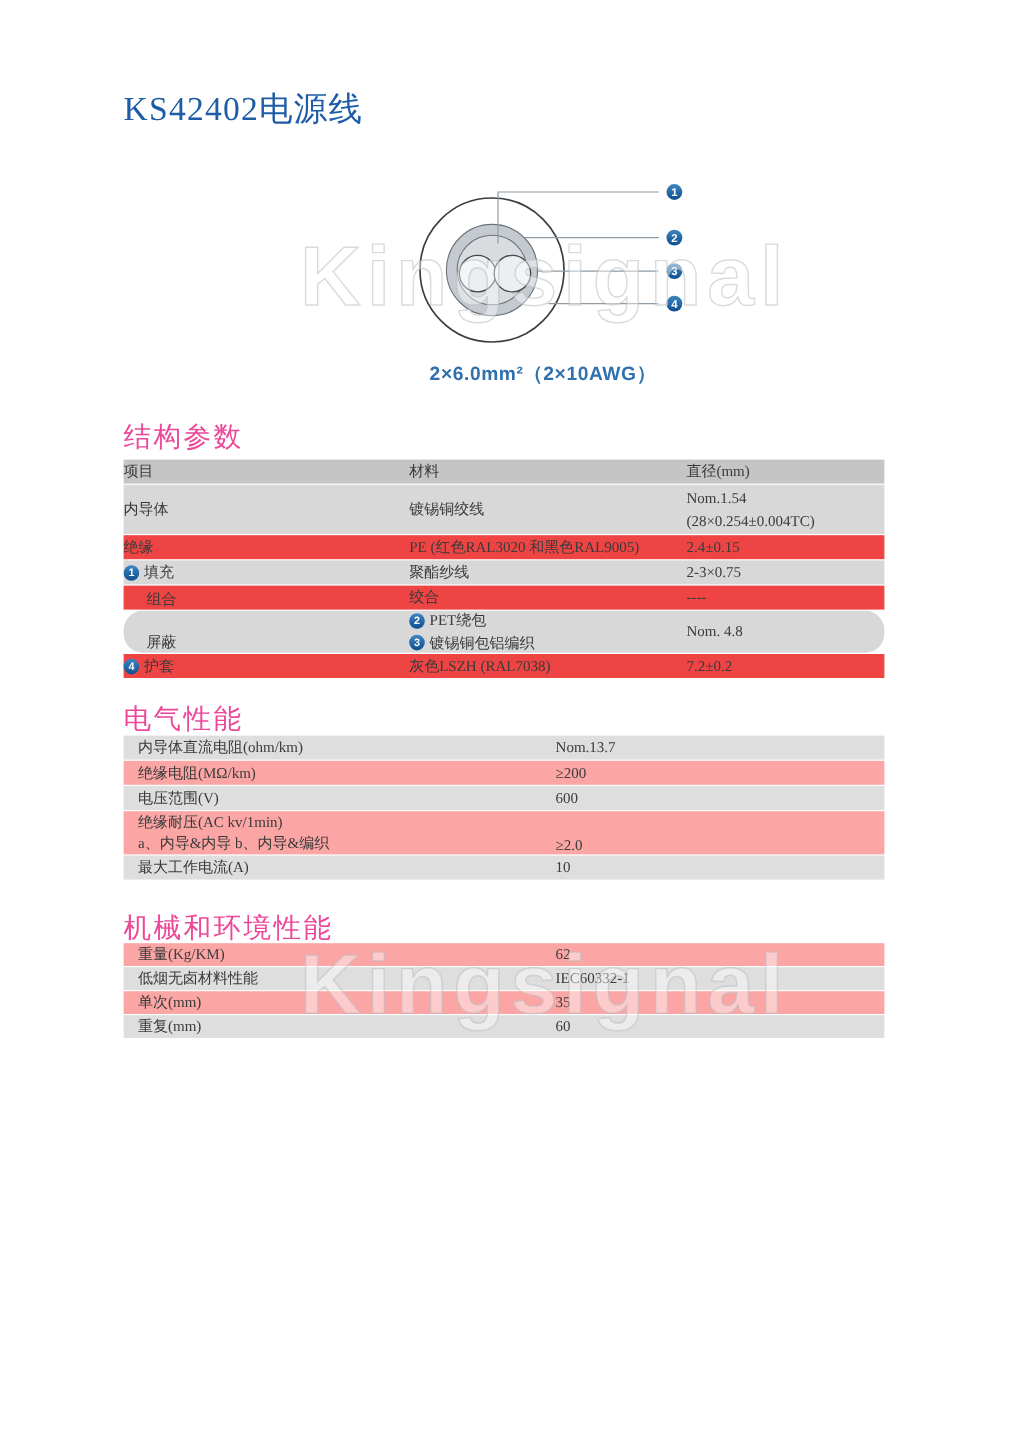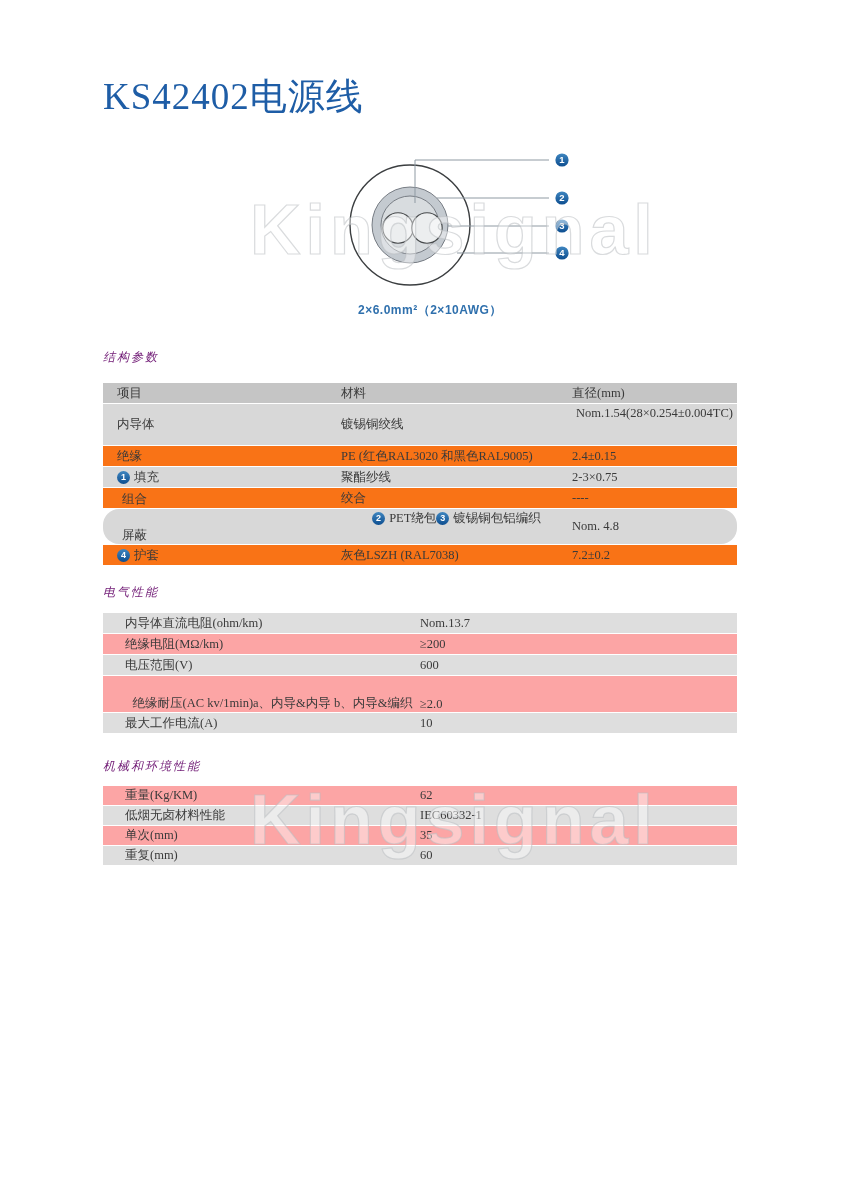--- a/index.html
+++ b/index.html
@@ -1,59 +1,59 @@
 <!DOCTYPE html>
 <html><head>
 <meta charset="utf-8">
 <style>
   * { margin:0; padding:0; box-sizing:border-box; }
   html,body { width:841px; height:1193px; background:#ffffff; overflow:hidden; }
   .page { position:relative; width:841px; height:1193px; background:#fff;
           font-family:"Liberation Serif","DejaVu Serif",serif; color:#3a3a3a; }
 
   
-  .title { position:absolute; left:103px; top:72px; font-size:37px; font-weight:normal;
+  .title { position:absolute; left:103px; top:72px; font-size:28px; font-weight:normal;
            color:#1e5da6; letter-spacing:1px; font-family:"Liberation Serif","DejaVu Serif",serif; }
 
   
   .wm { position:absolute; left:250px; font-family:"Liberation Sans","DejaVu Sans",sans-serif;
         font-size:70px; font-weight:bold; letter-spacing:5px;
         color:rgba(255,255,255,0.42); -webkit-text-stroke:1.2px rgba(186,190,193,0.55);
         z-index:5; pointer-events:none; }
   .wm1 { top:190px; }
   .wm2 { top:780px; }
 
   
   .diagram { position:absolute; left:0; top:140px; z-index:2; }
   .diagram-label { position:absolute; left:358px; top:302px; z-index:3;
         font-family:"Liberation Sans","DejaVu Sans",sans-serif;
-        font-size:12px; font-weight:bold; color:#2f70ad; letter-spacing:0.5px; }
-
-  
-  .sec-h { position:absolute; left:103px; font-size:12px; font-weight:normal;
-           color:#701a75; letter-spacing:2px;font-style:italic; }
+        font-size:16px; font-weight:bold; color:#2f70ad; letter-spacing:0.5px; }
+
+  
+  .sec-h { position:absolute; left:103px; font-size:23px; font-weight:normal;
+           color:#ec4899; letter-spacing:2px; }
   .sec-h.s1 { top:349px; } .sec-h.s2 { top:584px; } .sec-h.s3 { top:758px; }
 
   
   .tbl { position:absolute; left:103px; width:634px; z-index:1; font-size:12.5px; }
   .t1 { top:383px; } .t2 { top:613px; } .t3 { top:786px; }
   .row { display:flex; margin-bottom:1px; }
   .h19 { height:19px; } .h20 { height:20px; } .h35 { height:35px;border-radius:16px; }
   .h36 { height:36px;align-items:flex-end; } .h41 { height:41px; }
   .hd { background:#c5c5c5; }
   .da { background:#d8d8d8; }  
-  .li { background:#f97316; }  
+  .li { background:#ef4444; }  
   .la { background:#dedede; }  
   .db { background:#fca5a5; }  
   .c  { display:flex; align-items:center; }
-  .col { align-items:flex-start; justify-content:center; line-height:1.45; }
-  .c1 { width:238px; padding-left:14px; }
+  .col { flex-direction:column; align-items:flex-start; justify-content:center; line-height:1.45; }
+  .c1 { width:238px; }
   .c2 { width:231px; }
   .c3 { flex:1; }
-  .w1 { width:317px; padding-left:22px; }
+  .w1 { width:360px; padding-left:12px; }
   .w2 { flex:1; }
   .ind { padding-left:19px;align-items:flex-end; }
   .badge { display:inline-block; width:13px; height:13px; border-radius:50%;
            background:linear-gradient(#3f86c0,#0d4e90); color:#fff; text-align:center;
            font-size:9px; line-height:13px; font-weight:bold; margin-right:4px;
            font-family:"Liberation Sans","DejaVu Sans",sans-serif; flex:0 0 13px; }
   .mline { display:flex; align-items:center; }
 </style>
 </head>
 <body>

